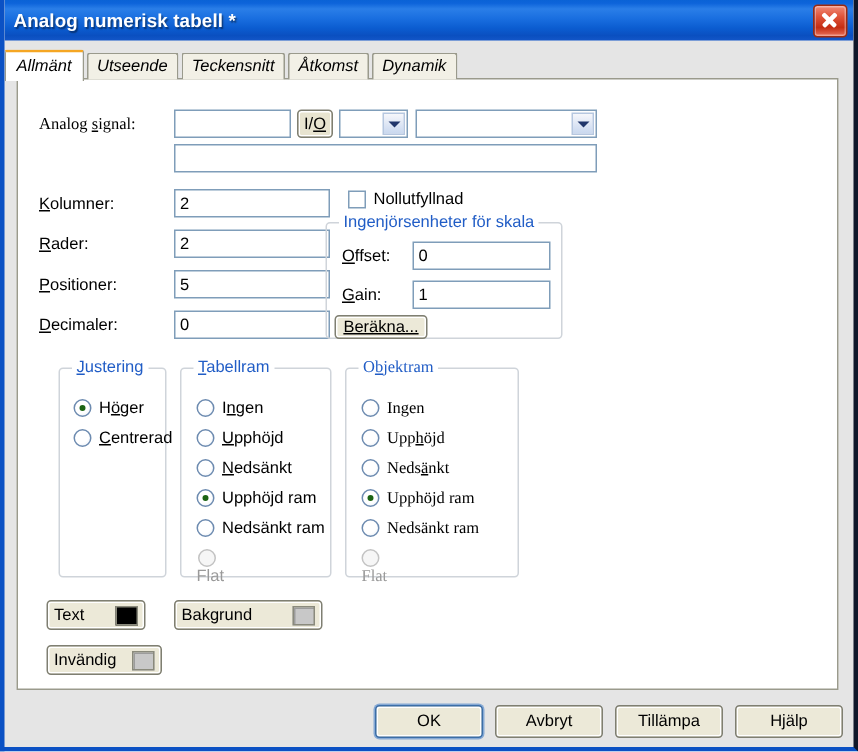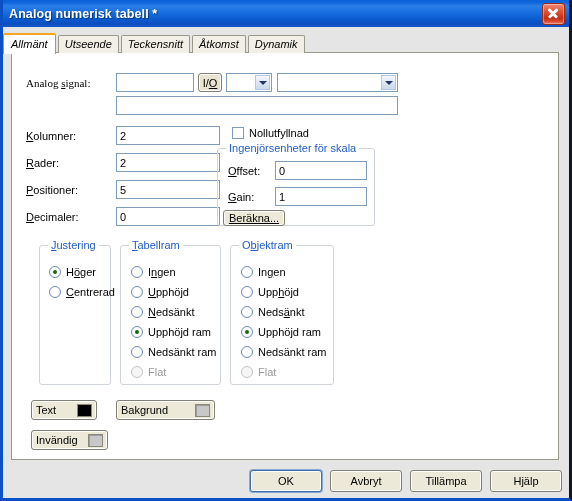--- a/index.html
+++ b/index.html
@@ -219,21 +219,21 @@
     flex: 0 0 auto;
   }
   .radio.checked::after {
     content: "";
     position: absolute;
     left: 3px; top: 3px;
     width: 4px; height: 4px;
     border-radius: 50%;
     background: #1c6413;
   }
-  .radio-row.disabled { cursor: default; }
+  .radio-row.disabled { cursor: default; flex-direction: column; }
   .radio-row.disabled .radio {
     border-color: #c3c3c3;
     background: #f6f6f6;
   }
   .radio-row.disabled .lbl { color: #9a9a9a; }
 
   
   #cb-noll {
     position: absolute;
     left: 220px;
@@ -383,21 +383,21 @@
       <div class="radio-row" style="left:10px;top:100px;">
         <span class="radio"></span>
         <span class="lbl">Nedsänkt ram</span>
       </div>
       <div class="radio-row disabled" style="left:10px;top:120px;">
         <span class="radio"></span>
         <span class="lbl">Flat</span>
       </div>
     </div>
 
-    <div class="group" style="left:218px;top:192px;width:104px;height:140px;">
+    <div class="group" style="left:218px;top:192px;width:116px;height:140px;font-family:Liberation Serif, serif;">
       <div class="gtitle">O<span class="u">b</span>jektram</div>
       <div class="radio-row" style="left:10px;top:20px;">
         <span class="radio"></span>
         <span class="lbl">In<span class="u">g</span>en</span>
       </div>
       <div class="radio-row" style="left:10px;top:40px;">
         <span class="radio"></span>
         <span class="lbl">Upp<span class="u">h</span>öjd</span>
       </div>
       <div class="radio-row" style="left:10px;top:60px;">

